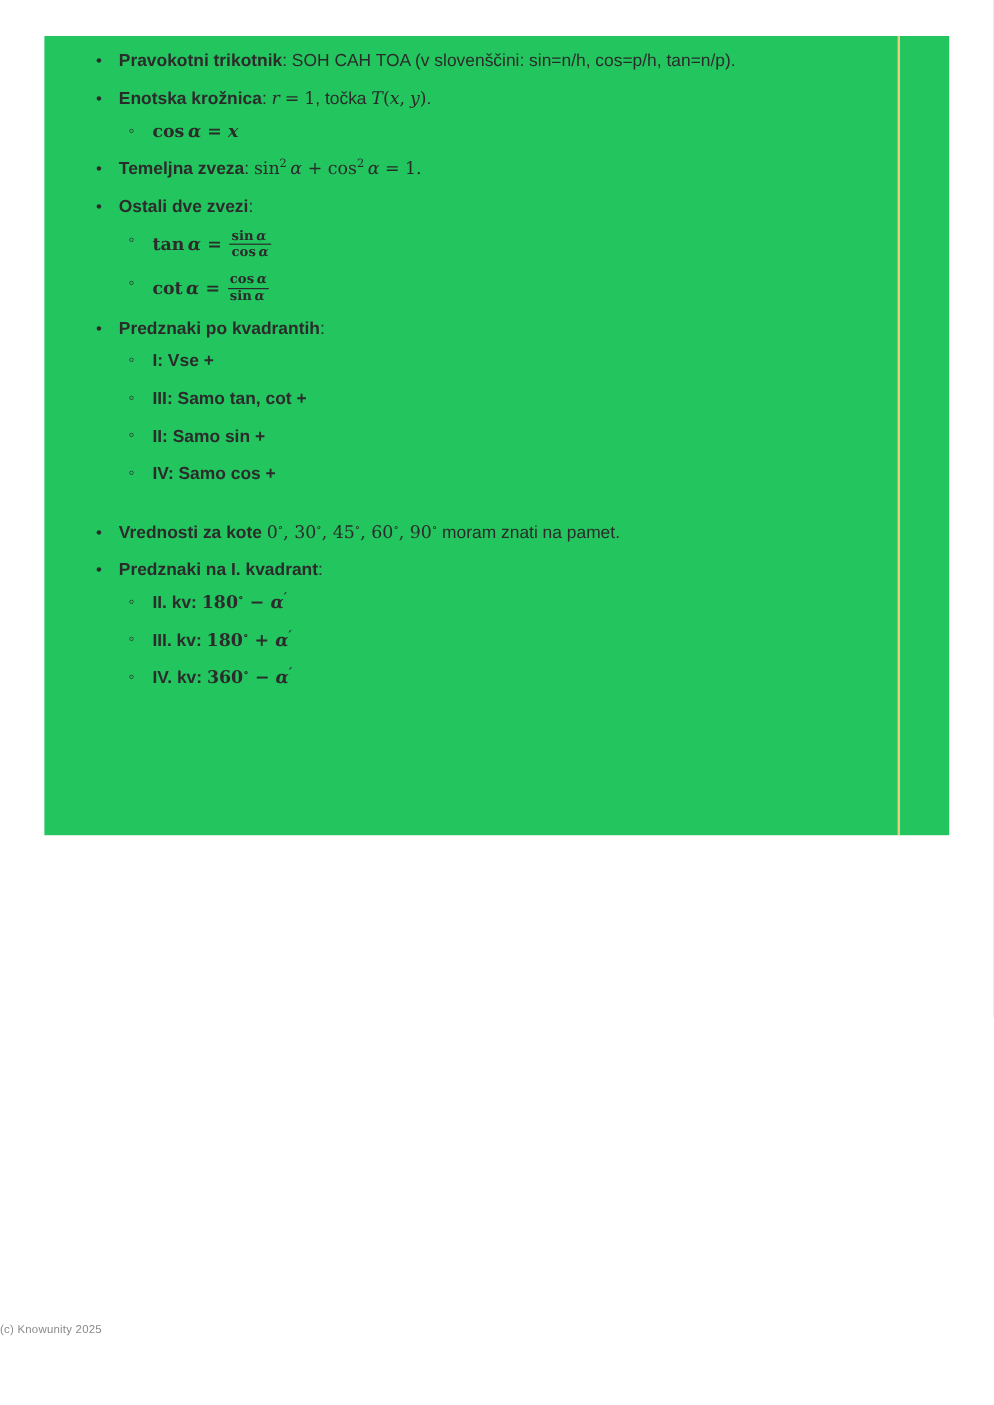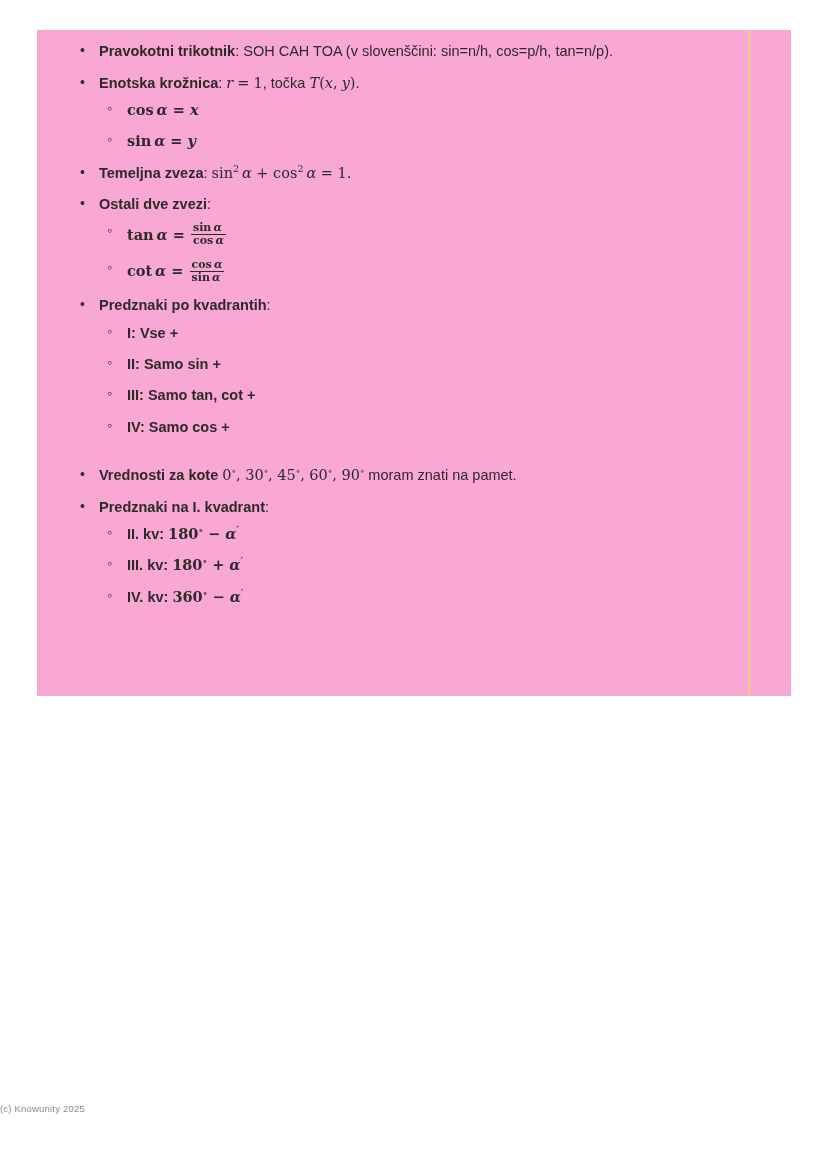--- a/index.html
+++ b/index.html
@@ -15,21 +15,21 @@
     position: relative;
     overflow: hidden;
   }
 
   .page {
     position: absolute;
     left: 37px;
     top: 30px;
     width: 754px;
     height: 666px;
-    background: #f9a8d4;
+    background: #22c55e;
     box-sizing: border-box;
   }
   .page-accent {
     position: absolute;
     right: 41px;
     top: 0;
     width: 2px;
     height: 100%;
     background: #e9cf7e;
   }
@@ -160,23 +160,20 @@
       <li>
         <span class="b">Pravokotni trikotnik</span><span>: SOH CAH TOA (v slovenščini: sin=n/h, cos=p/h, tan=n/p).</span>
       </li>
 
       <li>
         <span class="b">Enotska krožnica</span><span>: <span class="mi">r</span> <span class="mathr">=</span> <span class="mathr">1</span>, točka <span class="mi">T</span><span class="mathr">(</span><span class="mi">x</span><span class="mathr">,</span> <span class="mi">y</span><span class="mathr">)</span>.</span>
         <ul class="level2">
           <li>
             <span class="mathr">cos <span class="mi">α</span> = <span class="mi">x</span></span>
           </li>
-          <li>
-            <span class="mathr">sin <span class="mi">α</span> = <span class="mi">y</span></span>
-          </li>
         </ul>
       </li>
 
       <li>
         <span class="b">Temeljna zveza</span><span>: <span class="mathr">sin<sup class="exp">2</sup> <span class="mi">α</span> + cos<sup class="exp">2</sup> <span class="mi">α</span> = 1.</span></span>
       </li>
 
       <li>
         <span class="b">Ostali dve zvezi</span><span>:</span>
         <ul class="level2">
@@ -186,22 +183,22 @@
           <li>
             <span class="mathr">cot <span class="mi">α</span> = <span class="frac"><span class="num">cos <span class="mi">α</span></span><span class="den">sin <span class="mi">α</span></span></span></span>
           </li>
         </ul>
       </li>
 
       <li>
         <span class="b">Predznaki po kvadrantih</span><span>:</span>
         <ul class="level2">
           <li><span>I: Vse +</span></li>
+          <li><span>III: Samo tan, cot +</span></li>
           <li><span>II: Samo sin +</span></li>
-          <li><span>III: Samo tan, cot +</span></li>
           <li><span>IV: Samo cos +</span></li>
         </ul>
       </li>
 
       <li class="gap-top">
         <span class="b">Vrednosti za kote</span>
         <span class="mathr">0<span class="deg">∘</span>, 30<span class="deg">∘</span>, 45<span class="deg">∘</span>, 60<span class="deg">∘</span>, 90<span class="deg">∘</span></span><span> moram znati na pamet.</span>
       </li>
 
       <li>

